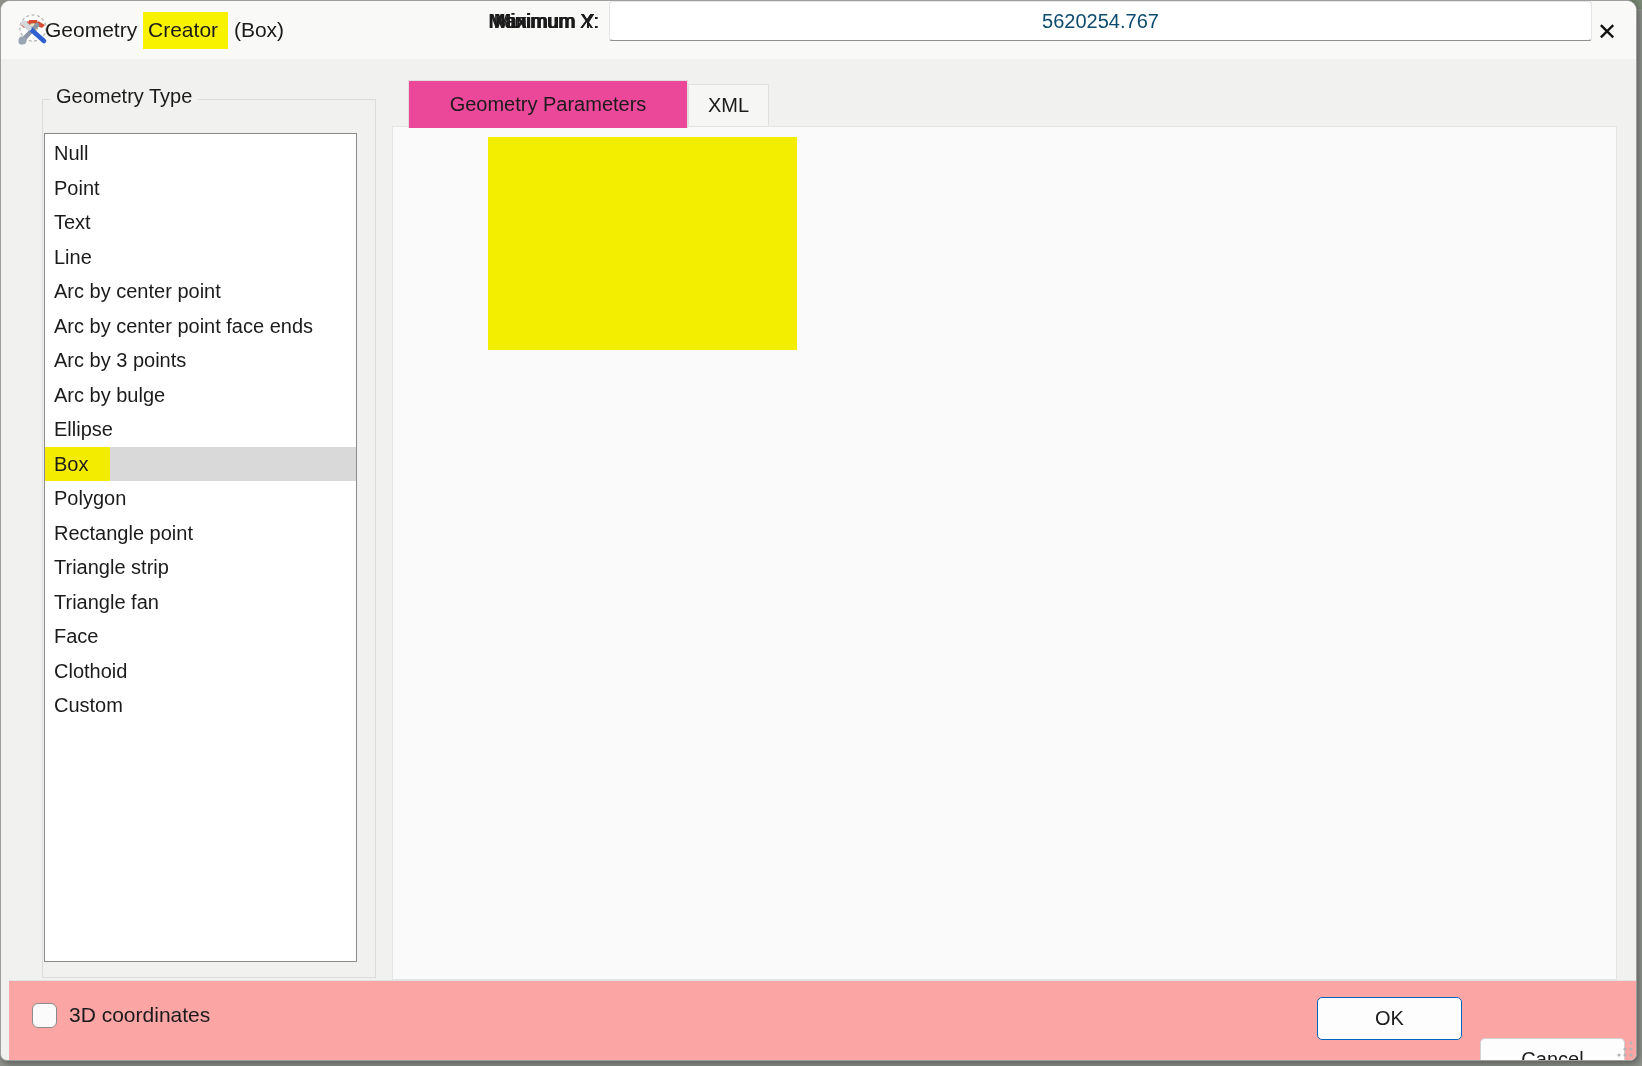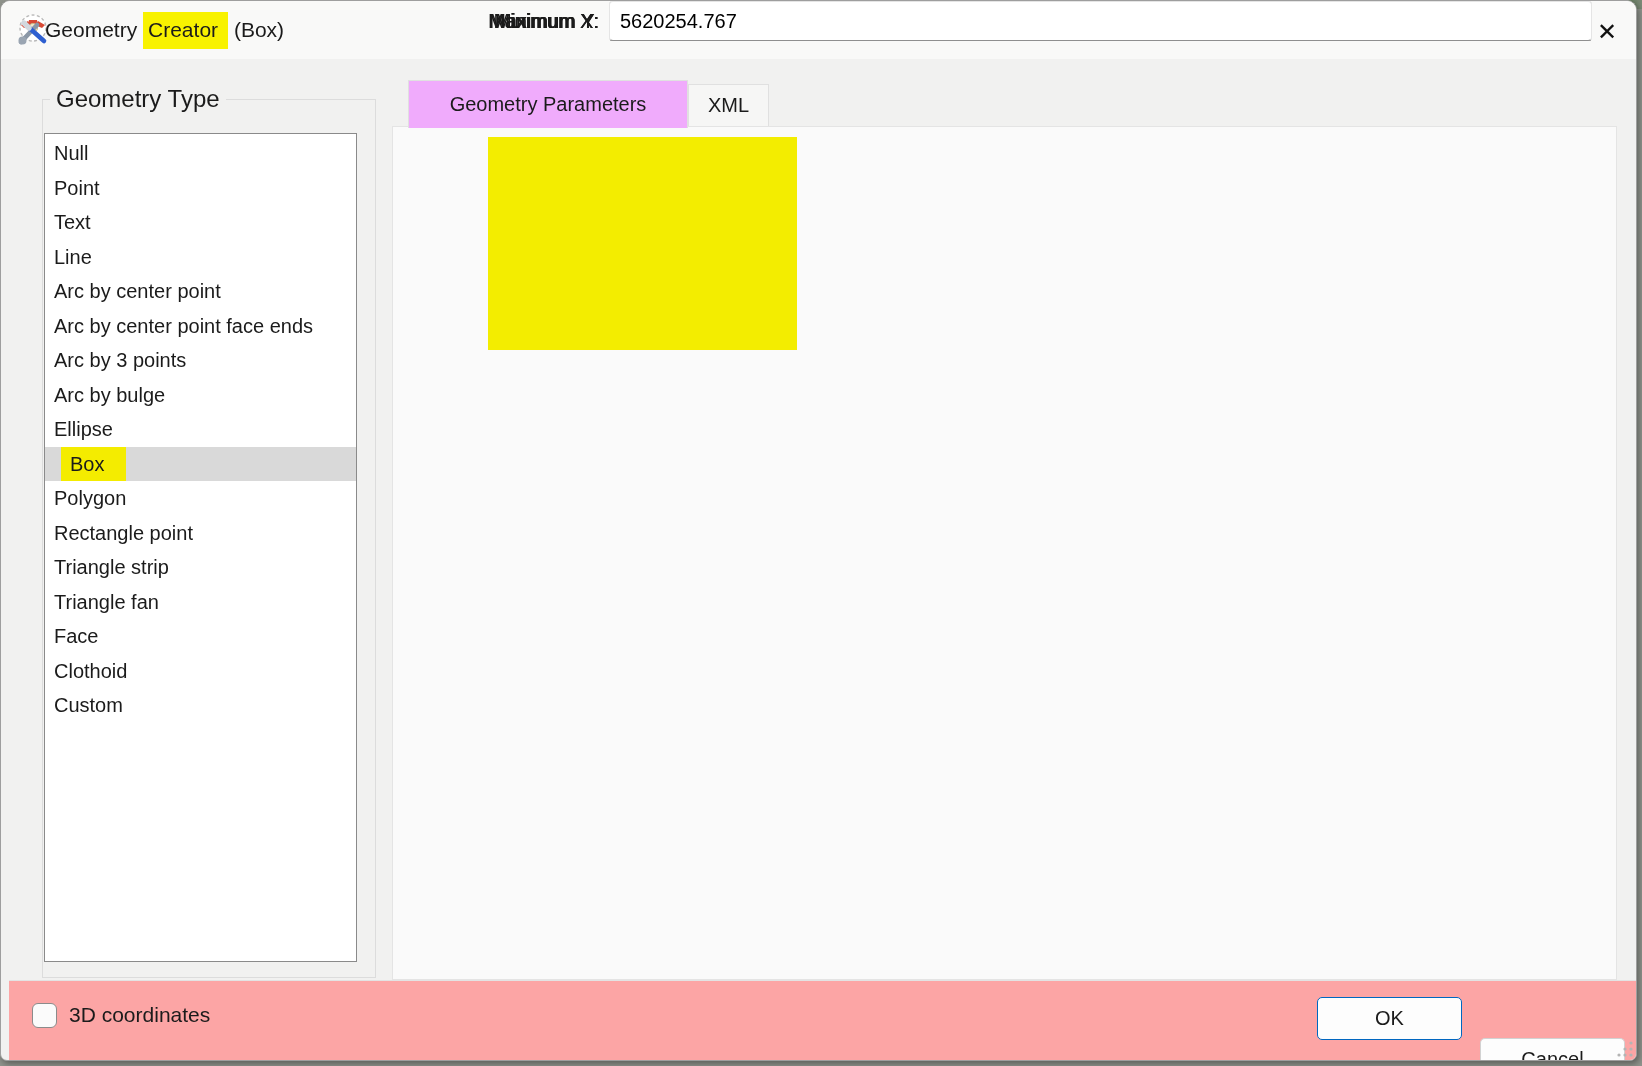--- a/index.html
+++ b/index.html
@@ -26,48 +26,48 @@
   .app-icon { position:absolute; left:14px; top:11px; width:36px; height:36px; }
   .title { position:absolute; left:44px; top:0; height:58px; line-height:58px;
     font-size:21px; white-space:pre; }
   .title-hl { background:#f8f200; padding:6px 10px 8px 5px; }
   .close-btn { position:absolute; left:1586px; top:12px; width:40px; height:38px;
     text-align:center; line-height:38px; font-size:24px; color:#111; cursor:default; }
   
   .groupbox { position:absolute; left:41px; top:98px; width:334px; height:879px;
     border:1px solid #dcdcdc; }
   .groupbox-label { position:absolute; left:7px; top:-15px; background:#f1f1f0;
-    padding:0 6px; font-size:24px; white-space:nowrap; }
+    padding:0 6px; font-size:20px; white-space:nowrap; }
   .listbox { position:absolute; left:43px; top:132px; width:313px; height:829px;
     background:#ffffff; border:1px solid #8a8a8a; overflow:hidden; padding-top:2px; }
   .list-item { height:34.5px; line-height:34.5px; font-size:20px; padding-left:9px;
     white-space:nowrap; }
-  .list-item.selected { background:#d9d9d9; padding-left:16px; }
+  .list-item.selected { background:#d9d9d9; padding-left:0; }
   .list-item.selected .item-label { padding-left:9px; }
   .hl-solid { display:inline-block; background:#f4ec00; height:34.5px; padding-right:22px; }
   
   .tab-panel { position:absolute; left:391px; top:125px; width:1225px; height:854px;
     background:#fafafa; border:1px solid #e4e4e4; }
   .tab { position:absolute; text-align:center; font-size:20px; }
   .tab-active { left:407px; top:79px; width:280px; height:48px; line-height:46px;
-    background:#f0abfc; border:1px solid #e0e0e0; border-bottom:none; z-index:3; }
+    background:#ec4899; border:1px solid #e0e0e0; border-bottom:none; z-index:3; }
   .tab-inactive { left:687px; top:83px; width:81px; height:42px; line-height:40px;
     background:#f6f6f5; border:1px solid #e0e0e0; border-bottom:none; z-index:1; }
   
   .form-row { position:absolute; left:391px; width:1225px; height:40px; }
   .form-row:nth-of-type(1) { top:147px; }
   .form-row:nth-of-type(2) { top:201px; }
   .form-row:nth-of-type(3) { top:255px; }
   .form-row:nth-of-type(4) { top:309px; }
   .form-label { position:absolute; left:0; top:0; width:207px; height:40px;
     line-height:40px; text-align:right; font-size:20px; }
   .form-input { position:absolute; left:217px; top:0; width:983px; height:40px;
     background:#ffffff; border:1px solid #e5e5e5; border-bottom-color:#8f8f8f;
     border-radius:4px; font-size:20px; padding:0 10px;
-    font-family:"Liberation Sans","DejaVu Sans",sans-serif; color:#000000; outline:none; }
+    font-family:"Liberation Sans","DejaVu Sans",sans-serif; color:#0c4a6e; outline:none;text-align:center; }
   .yellow-overlay { position:absolute; left:487px; top:136px; width:309px; height:213px;
     background:#f8f200; mix-blend-mode:multiply; z-index:5; pointer-events:none; }
   
   .footer { position:absolute; left:8px; top:979px; width:100%; height:82px;
     background:#fca5a5; border-top:1px solid #e3e3e3; }
   .checkbox { position:absolute; left:23px; top:22px; width:25px; height:25px;
     border:1px solid #8b8b8b; border-radius:6px; background:#fbfbfb; }
   .checkbox-label { position:absolute; left:60px; top:20px; font-size:21px; line-height:28px; }
   .btn { position:absolute; top:16px; width:145px; height:43px; border-radius:5px;
     font-size:20px; text-align:center; line-height:41px; background:#fdfdfd;

